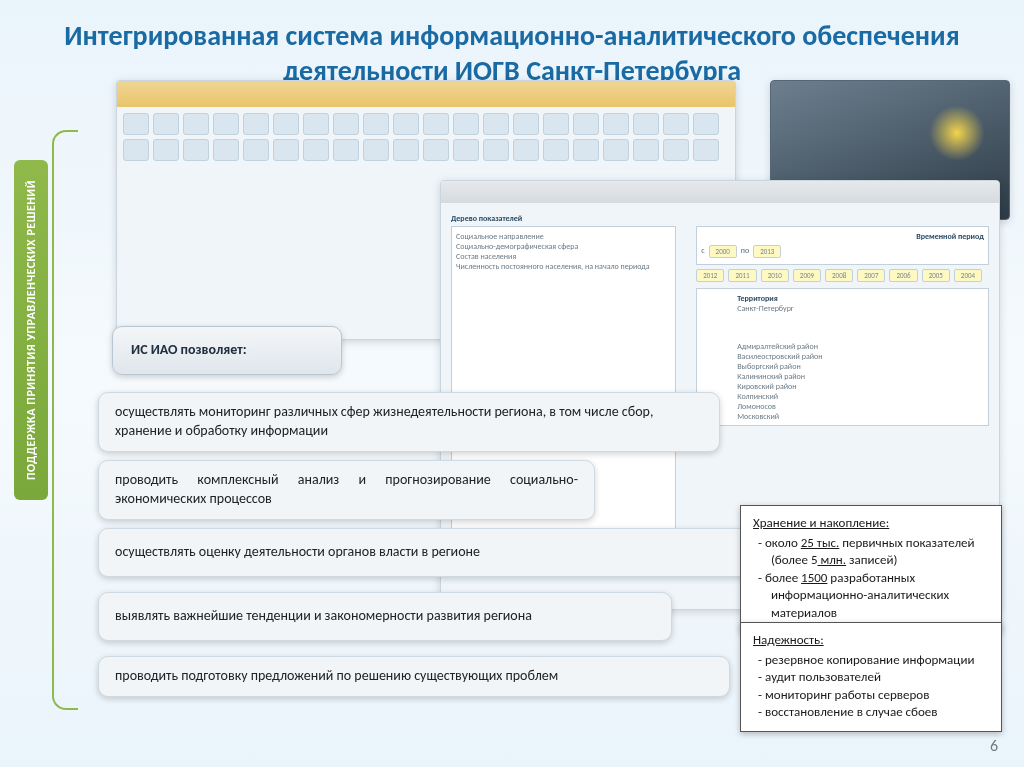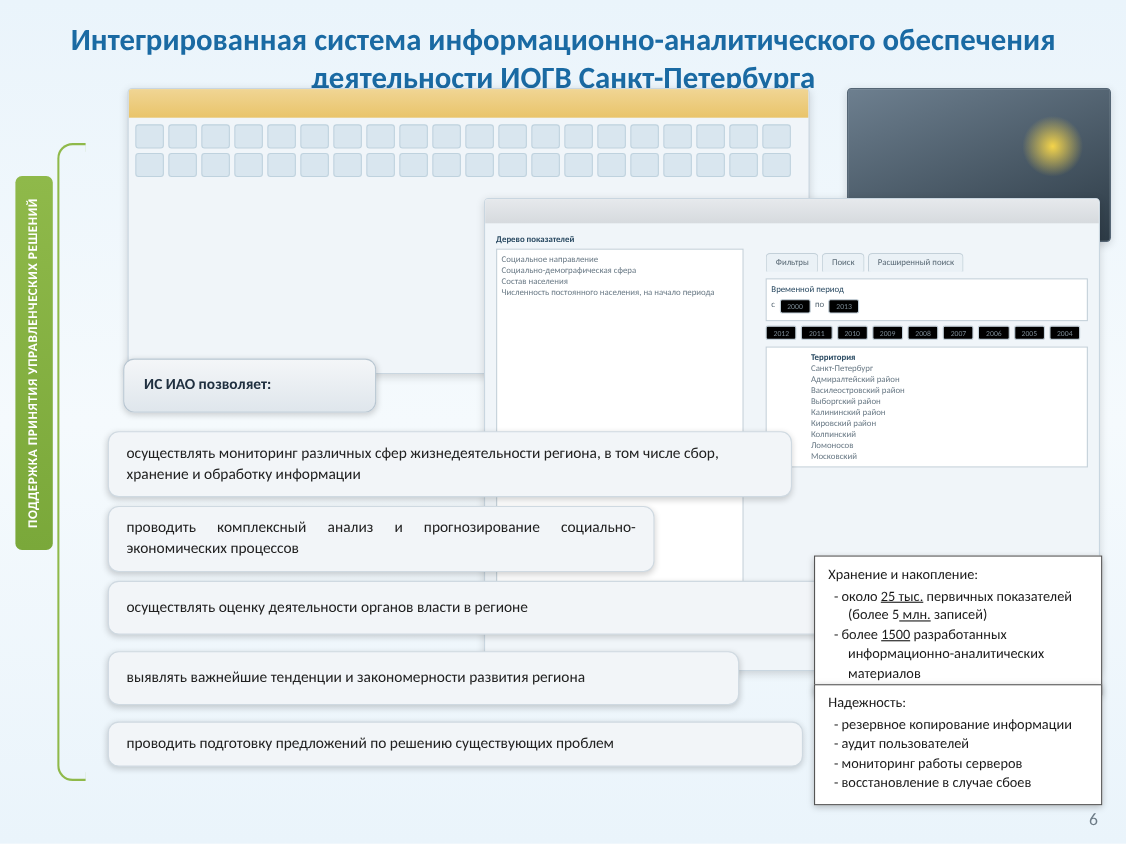--- a/index.html
+++ b/index.html
@@ -119,38 +119,38 @@
   .infobox {
     position: absolute;
     background: #fff;
     border: 1.5px solid #555;
     box-shadow: 0 2px 6px rgba(0,0,0,.25);
     padding: 8px 12px 10px 12px;
     font-size: 13px;
     color: #1a1a1a;
     line-height: 1.35;
   }
-  .infobox .hd { margin-bottom:2px;}
+  .infobox .hd { text-decoration: underline; margin-bottom:2px;}
   .infobox ul { list-style: "- "; padding-left: 12px; margin:0;}
   .u{ text-decoration: underline;}
 
   .pagenum {
     position: absolute;
     right: 26px;
     bottom: 12px;
     color: #6d7b86;
     font-size: 16px;
   }
 
   
   .tabs{display:flex;gap:3px;margin:4px 0 6px;}
   .tabs span{font-size:8px;padding:3px 8px;border:1px solid #c3d0d9;border-bottom:none;background:#eaf1f6;border-radius:4px 4px 0 0;}
   .panel{border:1px solid #c3d0d9;background:#fff;padding:4px;margin-bottom:4px;font-size:8px;}
   .row{display:flex;gap:4px;margin:2px 0;}
-  .chip{background:#000000;border:1px solid #c3d0d9;border-radius:2px;padding:1px 6px;font-size:7px;color:#7a8892;}
+  .chip{background:#fef9c3;border:1px solid #c3d0d9;border-radius:2px;padding:1px 6px;font-size:7px;color:#7a8892;}
 </style>
 </head>
 <body>
 
 <div class="title">Интегрированная система информационно-аналитического обеспечения деятельности ИОГВ Санкт-Петербурга</div>
 
 <div class="vtab">
   <span>ПОДДЕРЖКА ПРИНЯТИЯ УПРАВЛЕНЧЕСКИХ РЕШЕНИЙ</span>
 </div>
 <div class="bracket"></div>
@@ -210,27 +210,22 @@
     <div style="display:flex;gap:20px;">
       <div style="flex:1;">
         <div class="panel" style="height:310px;">
            <div style="color:#6a7a86;">Социальное направление</div>
            <div style="color:#6a7a86;">Социально-демографическая сфера</div>
            <div style="color:#6a7a86;">Состав населения</div>
            <div style="color:#6a7a86;">Численность постоянного населения, на начало периода</div>
         </div>
       </div>
       <div style="flex:1.3;">
-        <div class="tabs">
-          <span>Фильтры</span>
-          <span>Поиск</span>
-          <span>Расширенный поиск</span>
-        </div>
         <div class="panel">
-          <div style="color:#2a4a62;font-weight:normal;">Временной период</div>
+          <div style="color:#2a4a62;font-weight:bold;text-align:right;">Временной период</div>
           <div class="row" style="margin-top:4px;">
             <span>с</span>
               <span class="chip">2000</span>
             <span>по</span>
               <span class="chip">2013</span>
           </div>
         </div>
         <div class="row" id="years-row" style="flex-wrap:wrap;">
             <span class="chip">2012</span>
             <span class="chip">2011</span>
@@ -239,21 +234,21 @@
             <span class="chip">2008</span>
             <span class="chip">2007</span>
             <span class="chip">2006</span>
             <span class="chip">2005</span>
             <span class="chip">2004</span>
           </div>
         <div class="panel" style="margin-top:6px;padding-left:40px;">
           <div style="color:#2a4a62;font-weight:bold;">Территория</div>
           <div id="terr-list">
               <div style="color: rgb(106, 122, 134);">Санкт-Петербург</div>
-              <div style="color: rgb(106, 122, 134);">Адмиралтейский район</div>
+              <div style="color: rgb(106, 122, 134); margin-top: 28px;">Адмиралтейский район</div>
               <div style="color: rgb(106, 122, 134);">Василеостровский район</div>
               <div style="color: rgb(106, 122, 134);">Выборгский район</div>
               <div style="color: rgb(106, 122, 134);">Калининский район</div>
               <div style="color: rgb(106, 122, 134);">Кировский район</div>
               <div style="color: rgb(106, 122, 134);">Колпинский</div>
               <div style="color: rgb(106, 122, 134);">Ломоносов</div>
               <div style="color: rgb(106, 122, 134);">Московский</div>
             </div>
         </div>
       </div>

